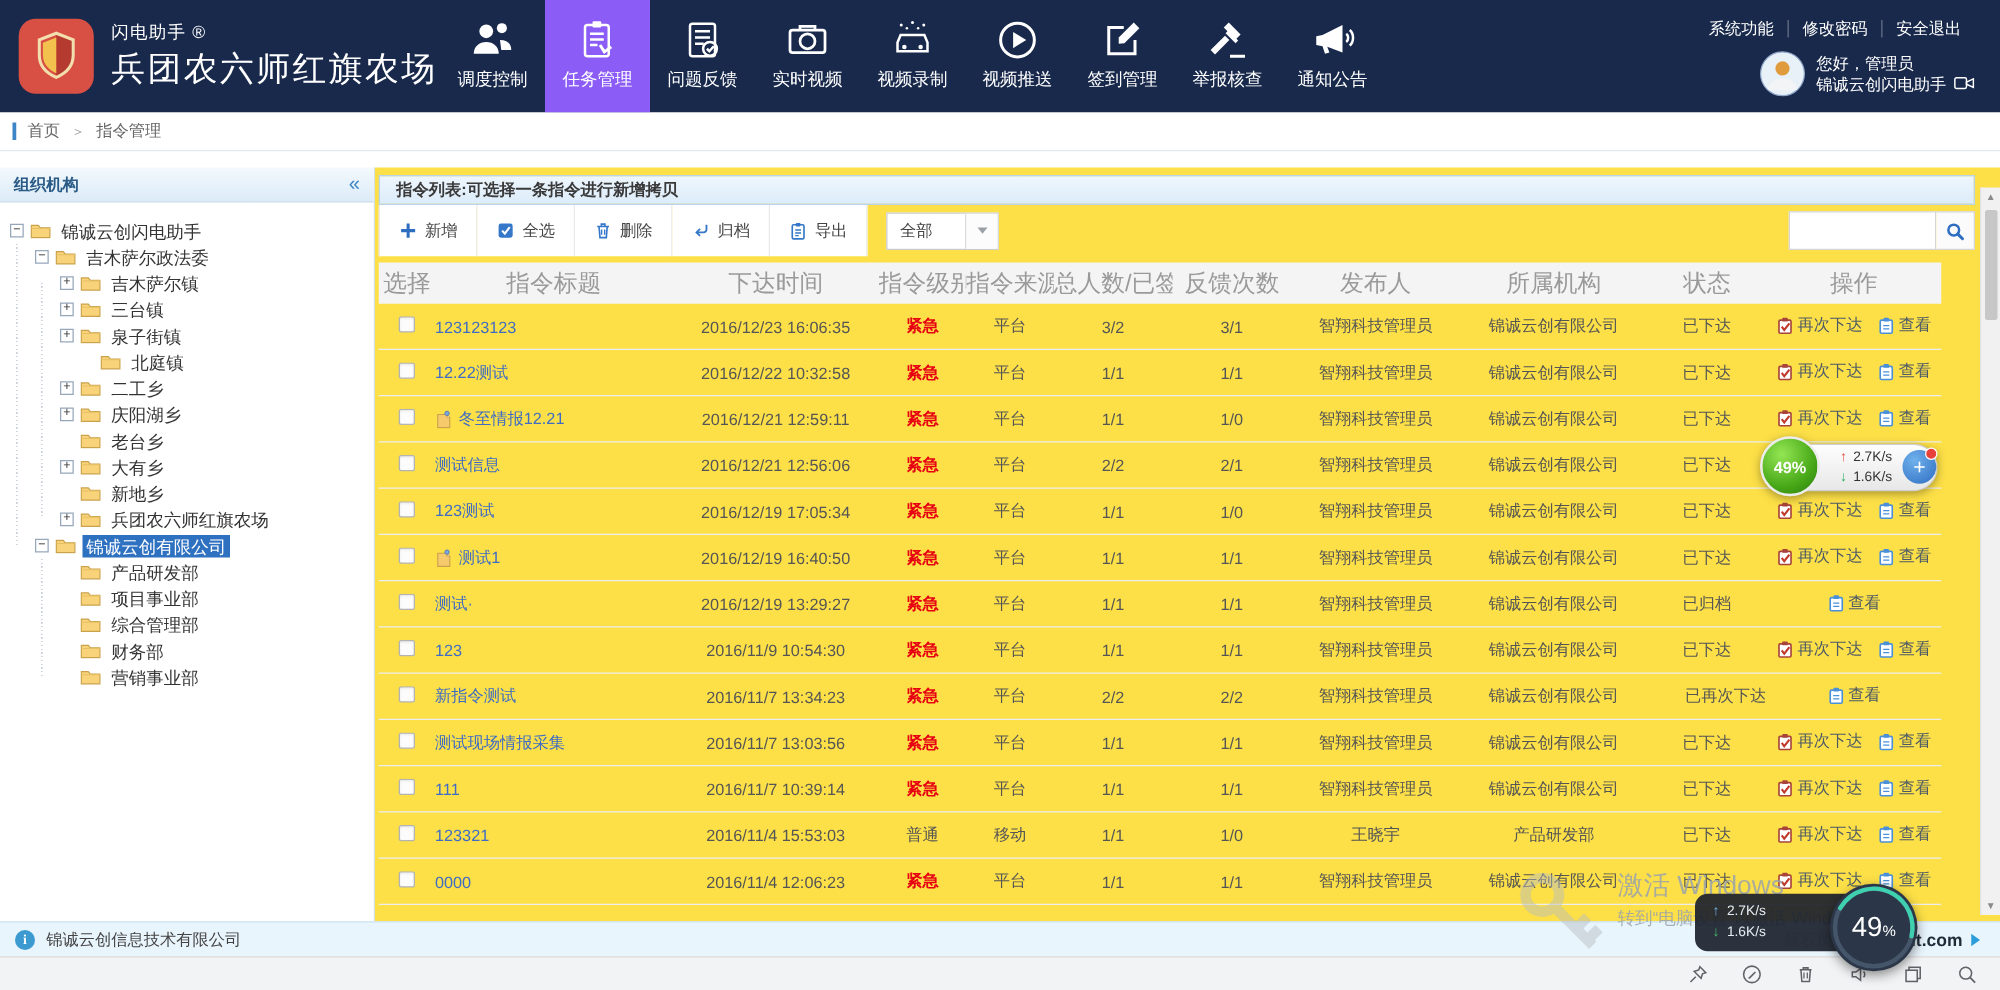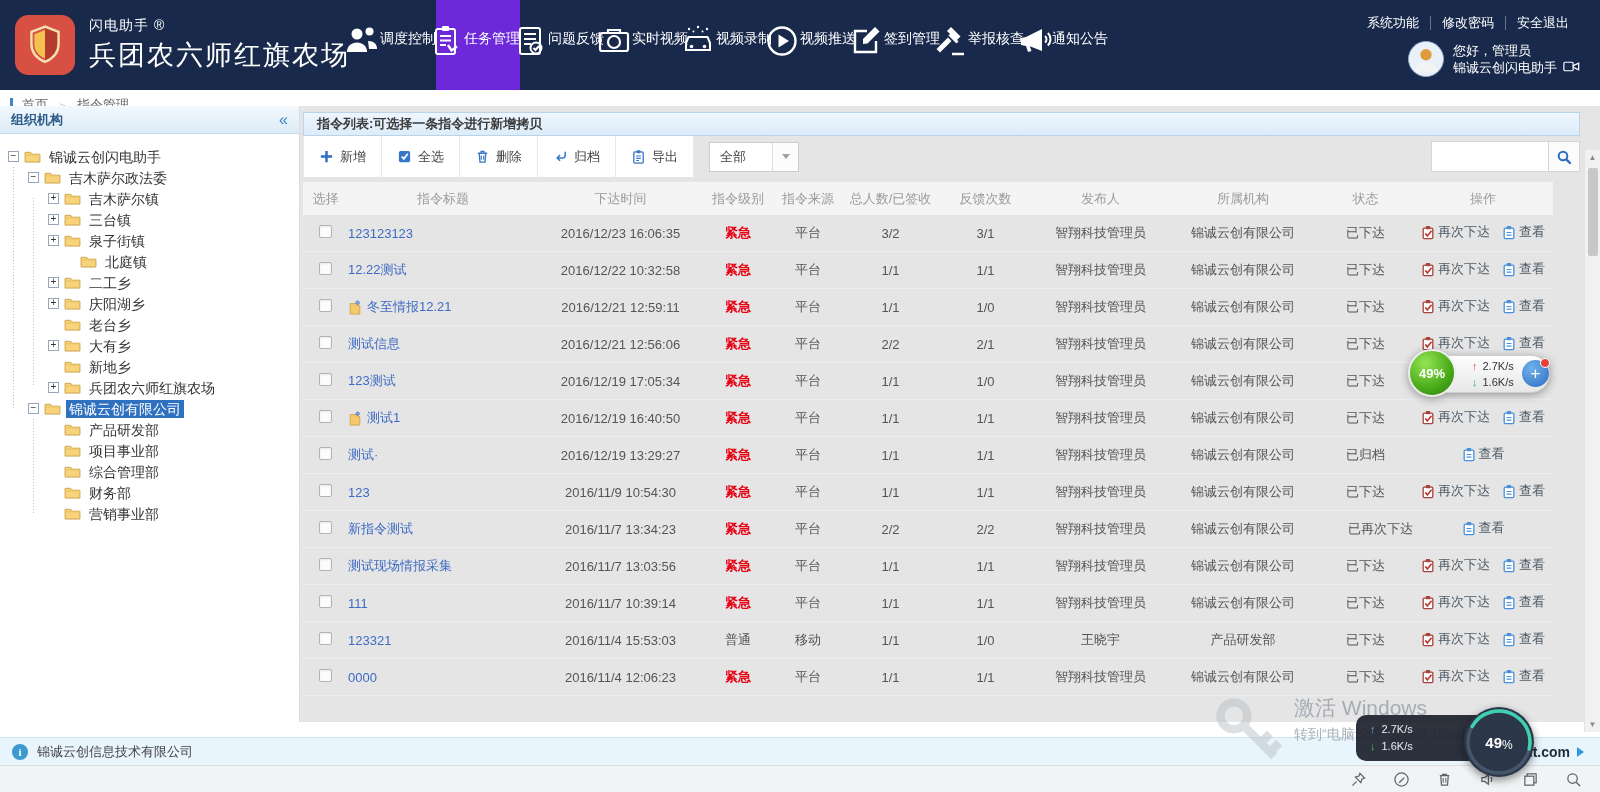--- a/index.html
+++ b/index.html
@@ -8,76 +8,76 @@
 .app{position:absolute;inset:0;width:1600px;height:608px}
 
 
 .hdr{position:absolute;left:0;top:0;width:1600px;height:90px;background:#18294b;display:flex}
 .brand{display:flex;align-items:center;padding-left:14px;width:352px;flex:none}
 .logo{width:62px;height:62px;flex:none}
 .brand-text{margin-left:13px;color:#fff}
 .brand-line1{font-size:14px;letter-spacing:1px}
 .brand-line2{font-size:27px;letter-spacing:2px;margin-top:2px}
 .main-nav{display:flex;flex:none}
-.nav-item{width:84px;display:flex;flex-direction:row;align-items:center;justify-content:flex-end;padding-bottom:17px;cursor:pointer}
-.nav-item.active{background:#6d28d9}
+.nav-item{width:84px;display:flex;flex-direction:column;align-items:center;justify-content:flex-end;padding-bottom:17px;cursor:pointer}
+.nav-item.active{background:#8b5cf6}
 .nav-icon{height:44px;display:flex;align-items:flex-end}
 .nav-icon svg{width:36px;height:36px;display:block}
 .nav-label{color:#fff;font-size:14px;margin-top:5px;white-space:nowrap}
 .hdr-right{margin-left:auto;padding:16px 20px 0 0;display:flex;flex-direction:column;align-items:flex-end}
 .top-links{display:flex;color:#fff;font-size:13px}
 .top-link{padding:0 11px;cursor:pointer;line-height:14px}
 .top-link+.top-link{border-left:1px solid rgba(255,255,255,.35)}
 .user-box{display:flex;align-items:center;margin-top:11px;cursor:pointer}
 .avatar{width:36px;height:36px;border-radius:50%;border:1px solid #8fa6c8;overflow:hidden;flex:none;background:#dce9f5}
 .avatar svg{display:block}
 .user-text{color:#fff;font-size:13px;margin-left:9px;line-height:17px;text-align:left}
 .user-name-row{display:flex;align-items:center;gap:6px}
 
 
 .breadcrumb{position:absolute;top:90px;left:0;width:1600px;height:31px;background:#fff;border-bottom:1px solid #e4e9ef;display:flex;align-items:center;padding-left:10px;font-size:13px;color:#666}
 .bc-bar{width:3px;height:14px;background:#3d85c6;margin-right:9px}
 .bc-home{cursor:pointer}
 .bc-sep{margin:0 9px;color:#999;font-size:11px}
 
 
-.content{position:absolute;top:106px;left:0;width:1600px;height:616px;display:flex;background:#fff}
+.content{position:absolute;top:134px;left:0;width:1600px;height:616px;display:flex;background:#fff}
 .sidebar{width:300px;flex:none;border-right:1px solid #d6dee6;background:#fff}
 .sidebar-header{height:28px;background:linear-gradient(#f3f9fd,#dcebf7);border-bottom:1px solid #c7d8e8;display:flex;align-items:center;justify-content:space-between;padding:0 11px;font-size:13px;font-weight:bold;color:#2a5a86}
 .collapse{color:#3d85c6;font-size:16px;cursor:pointer;font-weight:normal}
 .tree{padding-top:12px;font-size:14px;color:#333;background-repeat:no-repeat;
 background-image:repeating-linear-gradient(to bottom,#b9c2cc 0 1px,transparent 1px 3px),repeating-linear-gradient(to bottom,#b9c2cc 0 1px,transparent 1px 3px),repeating-linear-gradient(to bottom,#b9c2cc 0 1px,transparent 1px 3px);
 background-size:1px 241px,1px 189px,1px 94px;
 background-position:13px 33px,33px 64px,33px 285px}
 .tree-row{height:21px;display:flex;align-items:center;cursor:pointer;white-space:nowrap}
 .tree-toggle{width:11px;height:11px;border:1px solid #97a7bb;background:#fff;font-size:10px;line-height:8px;text-align:center;color:#333;margin-right:5px;flex:none}
 .tree-toggle.none{visibility:hidden}
 .tree-folder{margin-right:5px;display:flex;flex:none}
 .tree-label{padding:0 3px;line-height:18px}
 .tree-label.selected{background:#2f71c1;color:#fff}
 
 
-.main{flex:1;position:relative;background:#e5e5e5;padding:6px 20px 16px 3px}
+.main{flex:1;position:relative;background:#fde047;padding:6px 20px 16px 3px}
 .panel-title{height:24px;line-height:22px;background:linear-gradient(#eef6fd,#dcecfa);border:1px solid #b9d3ea;font-size:13px;font-weight:bold;color:#3a3a3a;padding-left:13px}
 .toolbar{height:41px;display:flex;align-items:center}
 .btn-group{display:flex;height:41px;align-items:stretch}
 .tb-btn{display:flex;align-items:center;gap:6px;padding:0 15px;font-size:13px;color:#444;border-right:1px solid #e9e9e9;cursor:pointer;background:#fff}
 .tb-btn:first-child{border-left:1px solid #e9e9e9}
 .tb-btn svg{width:15px;height:15px;display:block}
 .filter{margin-left:15px;width:90px;height:30px;border:1px solid #ccc;display:flex;align-items:stretch;font-size:13px;color:#444;cursor:pointer;background:#fff}
 .filter-text{flex:1;display:flex;align-items:center;padding-left:10px}
 .filter-chev{width:26px;border-left:1px solid #ddd;display:flex;align-items:center;justify-content:center;background:#fcfcfc}
 .chev-tri{width:0;height:0;border-left:4px solid transparent;border-right:4px solid transparent;border-top:5px solid #9aa0a6}
 .search-wrap{margin-left:auto;display:flex;align-items:center}
 .search{width:118px;height:31px;border:1px solid #d5d5d5;outline:none;padding:0 7px;font-size:13px;color:#333}
 .search-btn{width:31px;height:31px;border:1px solid #d5d5d5;border-left:none;background:#fbfbfb;display:flex;align-items:center;justify-content:center;cursor:pointer}
 .search-btn svg{width:16px;height:16px}
 
 .table{width:1250px}
-.thead{display:flex;height:33px;align-items:center;background:#f4f4f4;font-size:13px;color:#9a9a9a;margin-top:5px}
+.thead{display:flex;height:33px;align-items:center;background:#f4f4f4;font-size:19px;color:#9a9a9a;margin-top:5px}
 .th{text-align:center;flex:none;white-space:nowrap;overflow:hidden}
 .tr{display:flex;height:37px;align-items:center;border-bottom:1px solid #ededed;font-size:13px;color:#555}
 .td{text-align:center;flex:none;white-space:nowrap;overflow:hidden}
 .td.title-cell{text-align:left;display:flex;align-items:center;gap:5px}
 .link{color:#3e6bc4;cursor:pointer}
 .checkbox{width:13px;height:13px;border:1px solid #b3b3b3;border-radius:2px;background:#fcfcfc;display:inline-block;box-shadow:inset 0 1px 2px rgba(0,0,0,.08);cursor:pointer}
 .level-urgent{color:#e60012;font-weight:bold}
 .level-normal{color:#555}
 .op{display:inline-flex;align-items:center;gap:3px;color:#4e5b66;cursor:pointer;margin:0 6px}
 .op svg{width:14px;height:15px;display:block}
@@ -116,21 +116,21 @@
 .wm-key{position:absolute;left:0;top:6px;opacity:.55}
 .wm1{position:absolute;left:82px;top:6px;font-size:21px;white-space:nowrap}
 .wm2{position:absolute;left:82px;top:38px;font-size:14px;white-space:nowrap}
 
 .cw-pill{position:absolute;left:1356px;top:715px;width:132px;height:46px;background:rgba(27,33,45,.92);border-radius:10px;z-index:60;color:#e6ecf2;font-size:11px;padding:6px 0 0 14px;line-height:17px}
 .cw-pill .row{display:flex;align-items:center;gap:6px}
 .cw-up{color:#7ab1e8}
 .cw-dn{color:#3fbf6e}
 .cw-circle{position:absolute;left:1464px;top:707px;width:70px;height:70px;border-radius:50%;background:#2b3748;z-index:61;display:flex;align-items:center;justify-content:center;color:#fff;box-shadow:0 3px 9px rgba(0,0,0,.45)}
 .cw-ring{position:absolute;inset:0}
-.cw-num{font-size:15px;font-weight:bold;z-index:2}
+.cw-num{font-size:22px;font-weight:normal;z-index:2}
 .cw-pct{font-size:12px;z-index:2;margin-top:6px}
 </style>
 </head>
 <body>
 
 <div class="app">
 
   <div class="hdr">
     <div class="brand">
       <div class="logo">

